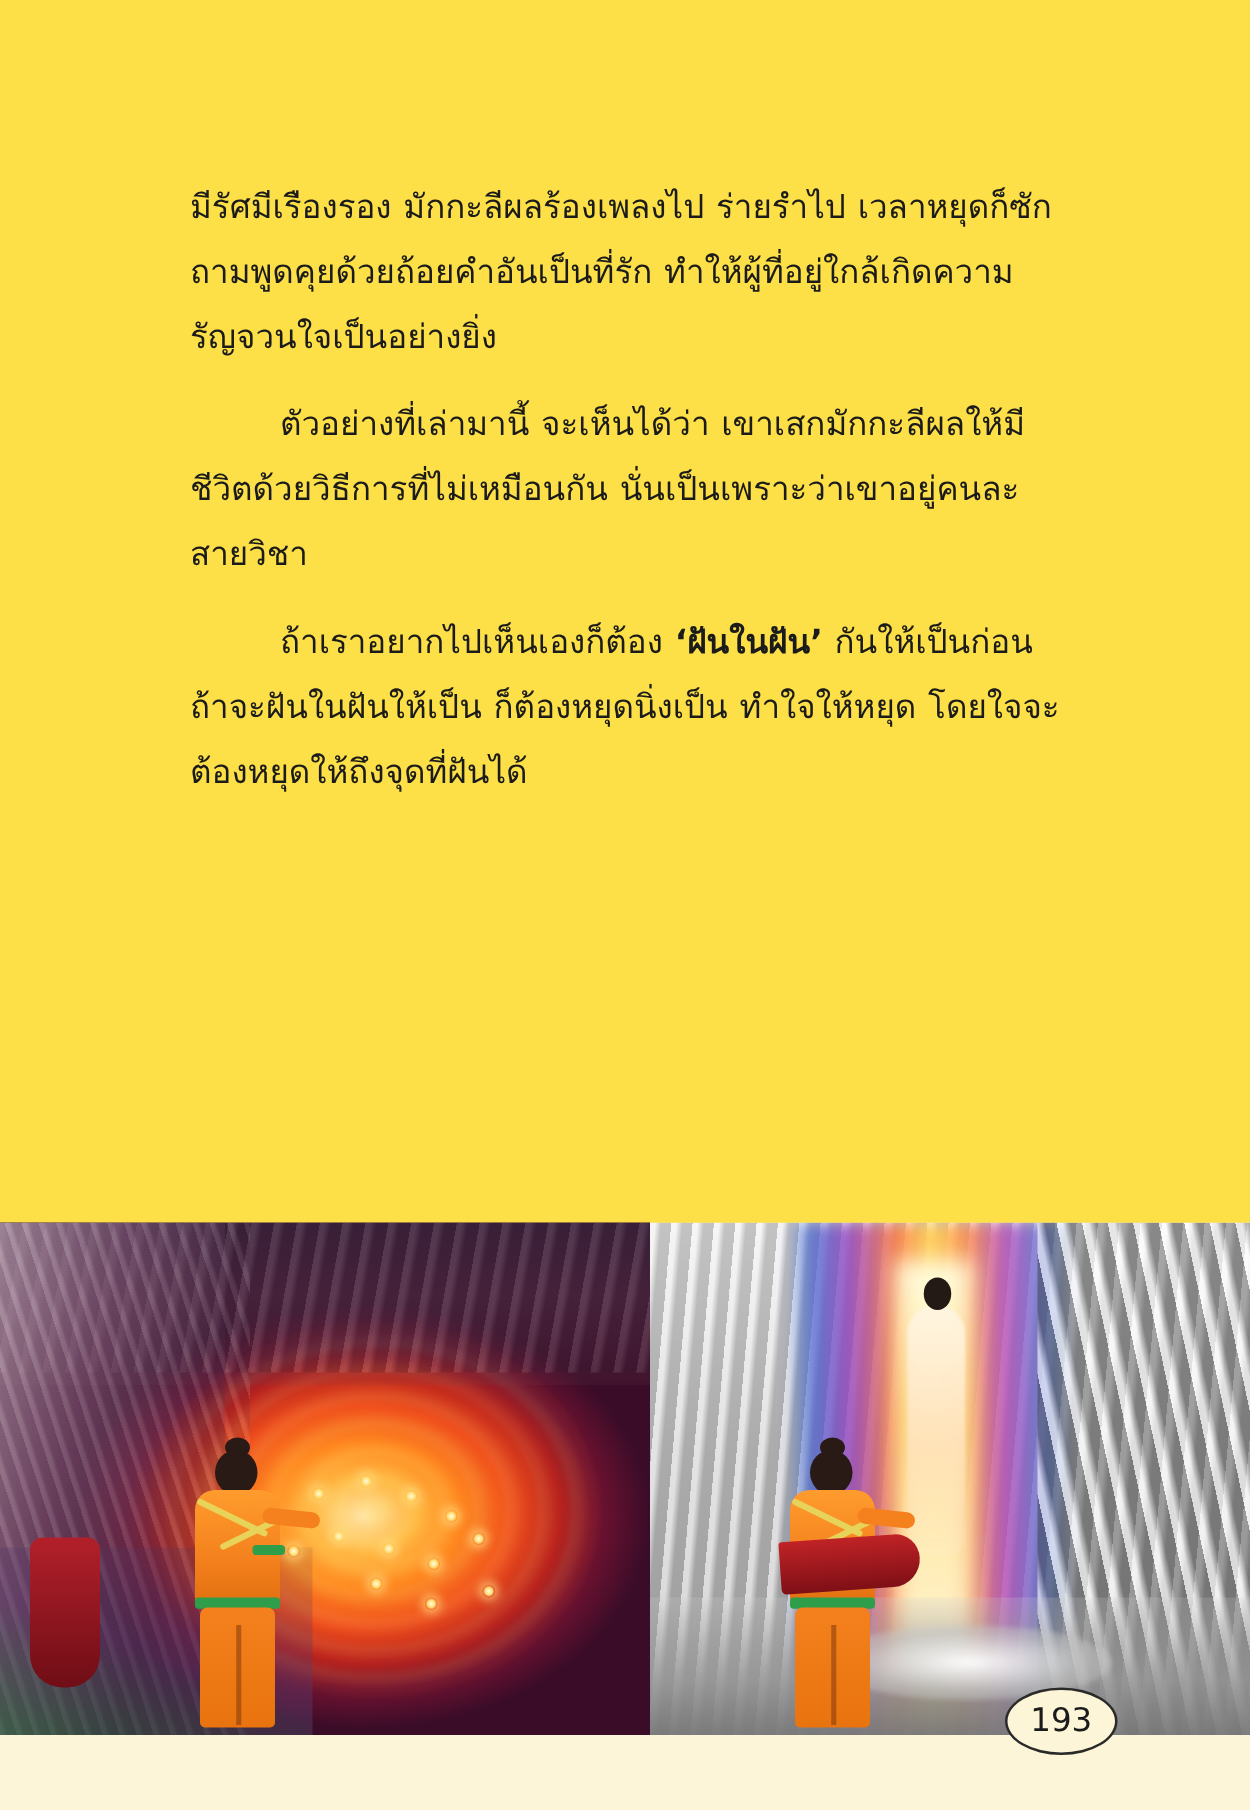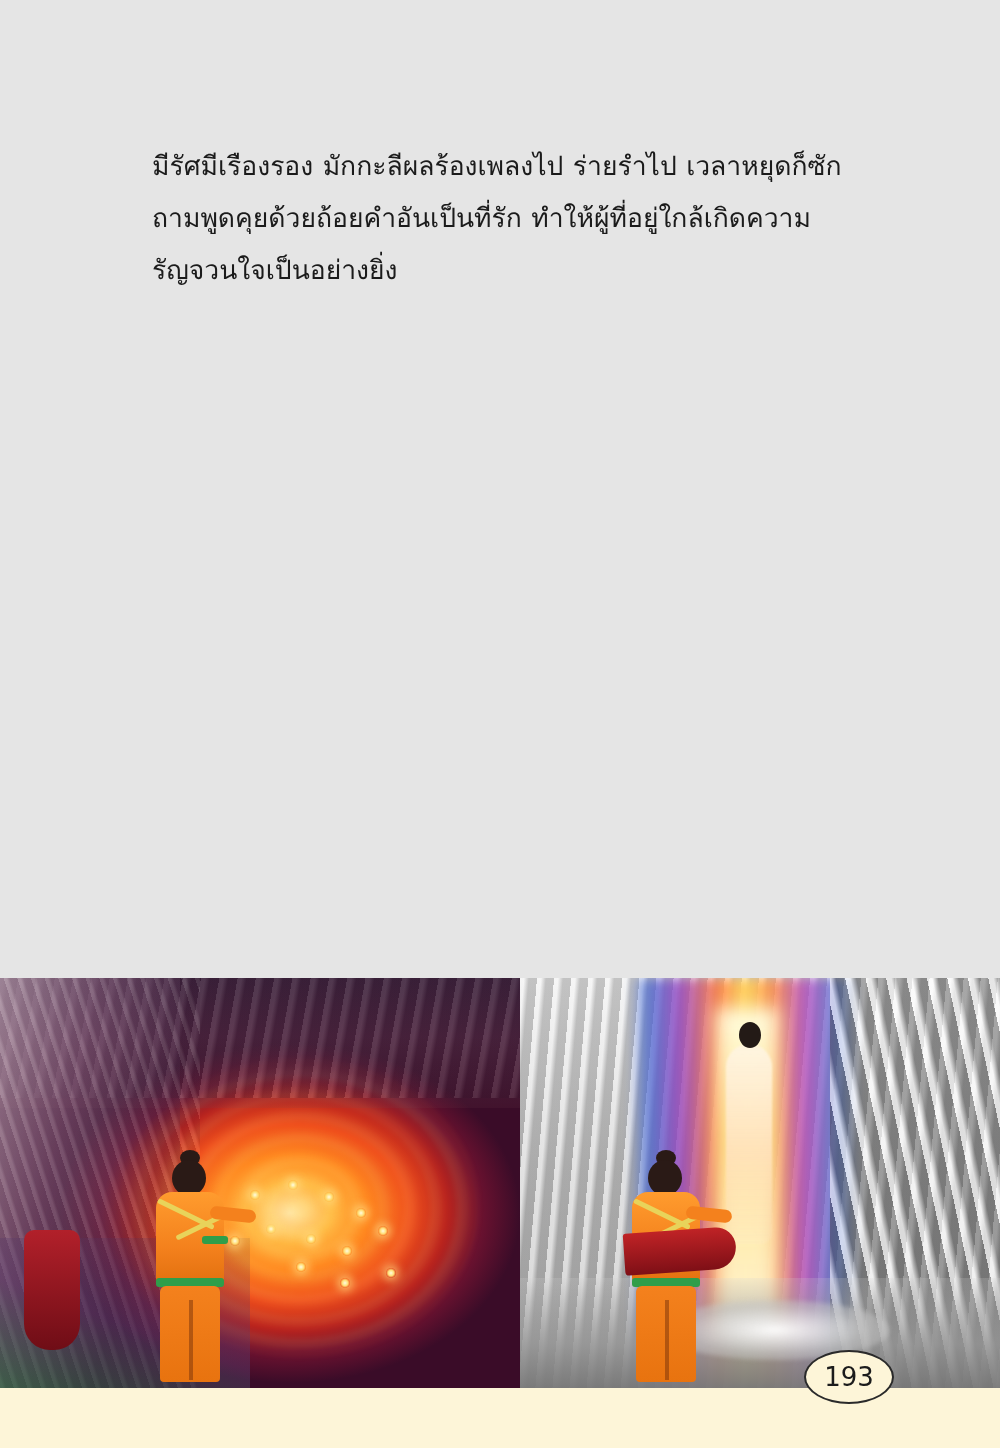--- a/index.html
+++ b/index.html
@@ -12,21 +12,21 @@
     background: #fdf5d8;
     font-family: "DejaVu Sans", "Liberation Sans", sans-serif;
     overflow: hidden;
     position: relative;
   }
 
   .page {
     position: relative;
     width: 1000px;
     height: 1448px;
-    background: #e5e5e5;
+    background: #fde047;
   }
 
   
   .text-body {
     position: absolute;
     left: 152px;
     top: 140px;
     width: 700px;
   }
 
@@ -315,20 +315,22 @@
     background: #fdf5d8;
   }
 </style>
 </head>
 <body>
 
 <div class="page">
 
   <div class="text-body">
     <p class="para">มีรัศมีเรืองรอง มักกะลีผลร้องเพลงไป ร่ายรำไป เวลาหยุดก็ซักถามพูดคุยด้วยถ้อยคำอันเป็นที่รัก ทำให้ผู้ที่อยู่ใกล้เกิดความรัญจวนใจเป็นอย่างยิ่ง</p>
+    <p class="para indent">ตัวอย่างที่เล่ามานี้ จะเห็นได้ว่า เขาเสกมักกะลีผลให้มีชีวิตด้วยวิธีการที่ไม่เหมือนกัน นั่นเป็นเพราะว่าเขาอยู่คนละสายวิชา</p>
+    <p class="para indent"><span>ถ้าเราอยากไปเห็นเองก็ต้อง </span><span class="highlight">‘ฝันในฝัน’</span><span> กันให้เป็นก่อน ถ้าจะฝันในฝันให้เป็น ก็ต้องหยุดนิ่งเป็น ทำใจให้หยุด โดยใจจะต้องหยุดให้ถึงจุดที่ฝันได้</span></p>
   </div>
 
   <div class="illustration">
 
     <div class="panel panel-left">
       <div class="glow-rings"></div>
       <div class="cave-top"></div>
       <div class="cave-top-ridges"></div>
       <div class="cave-left-wall"></div>
       <div class="cave-ridges"></div>

